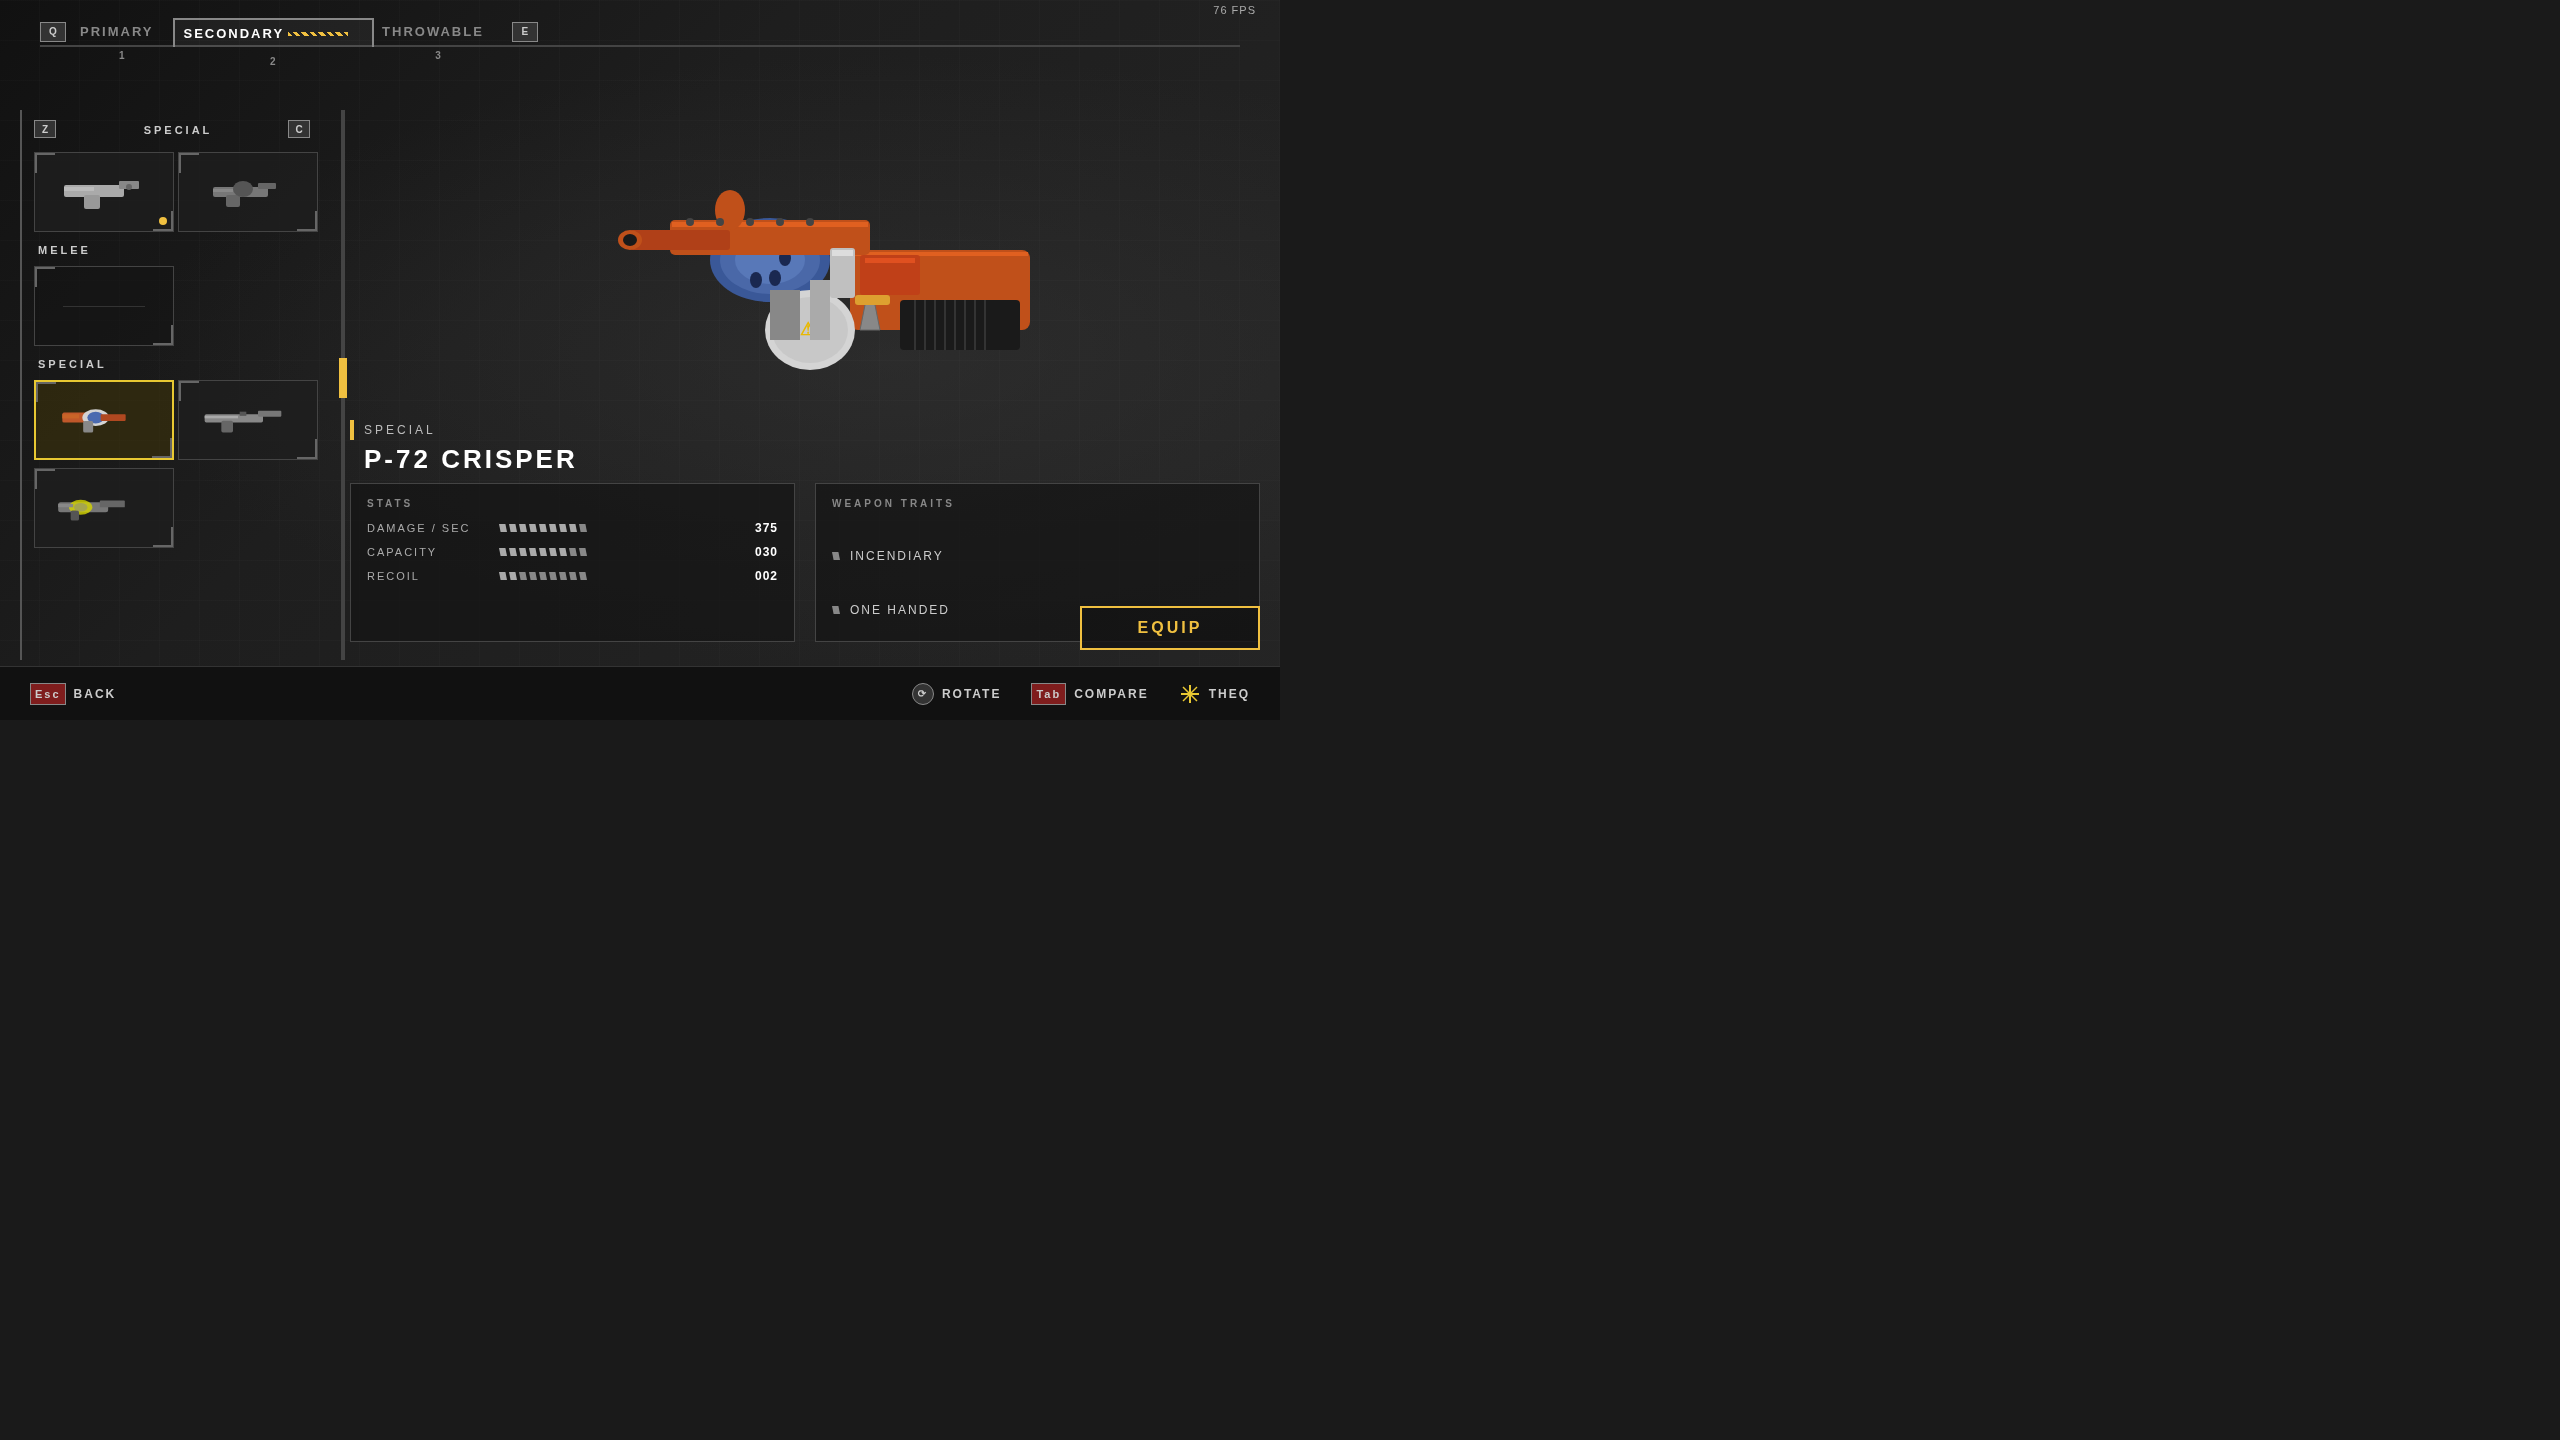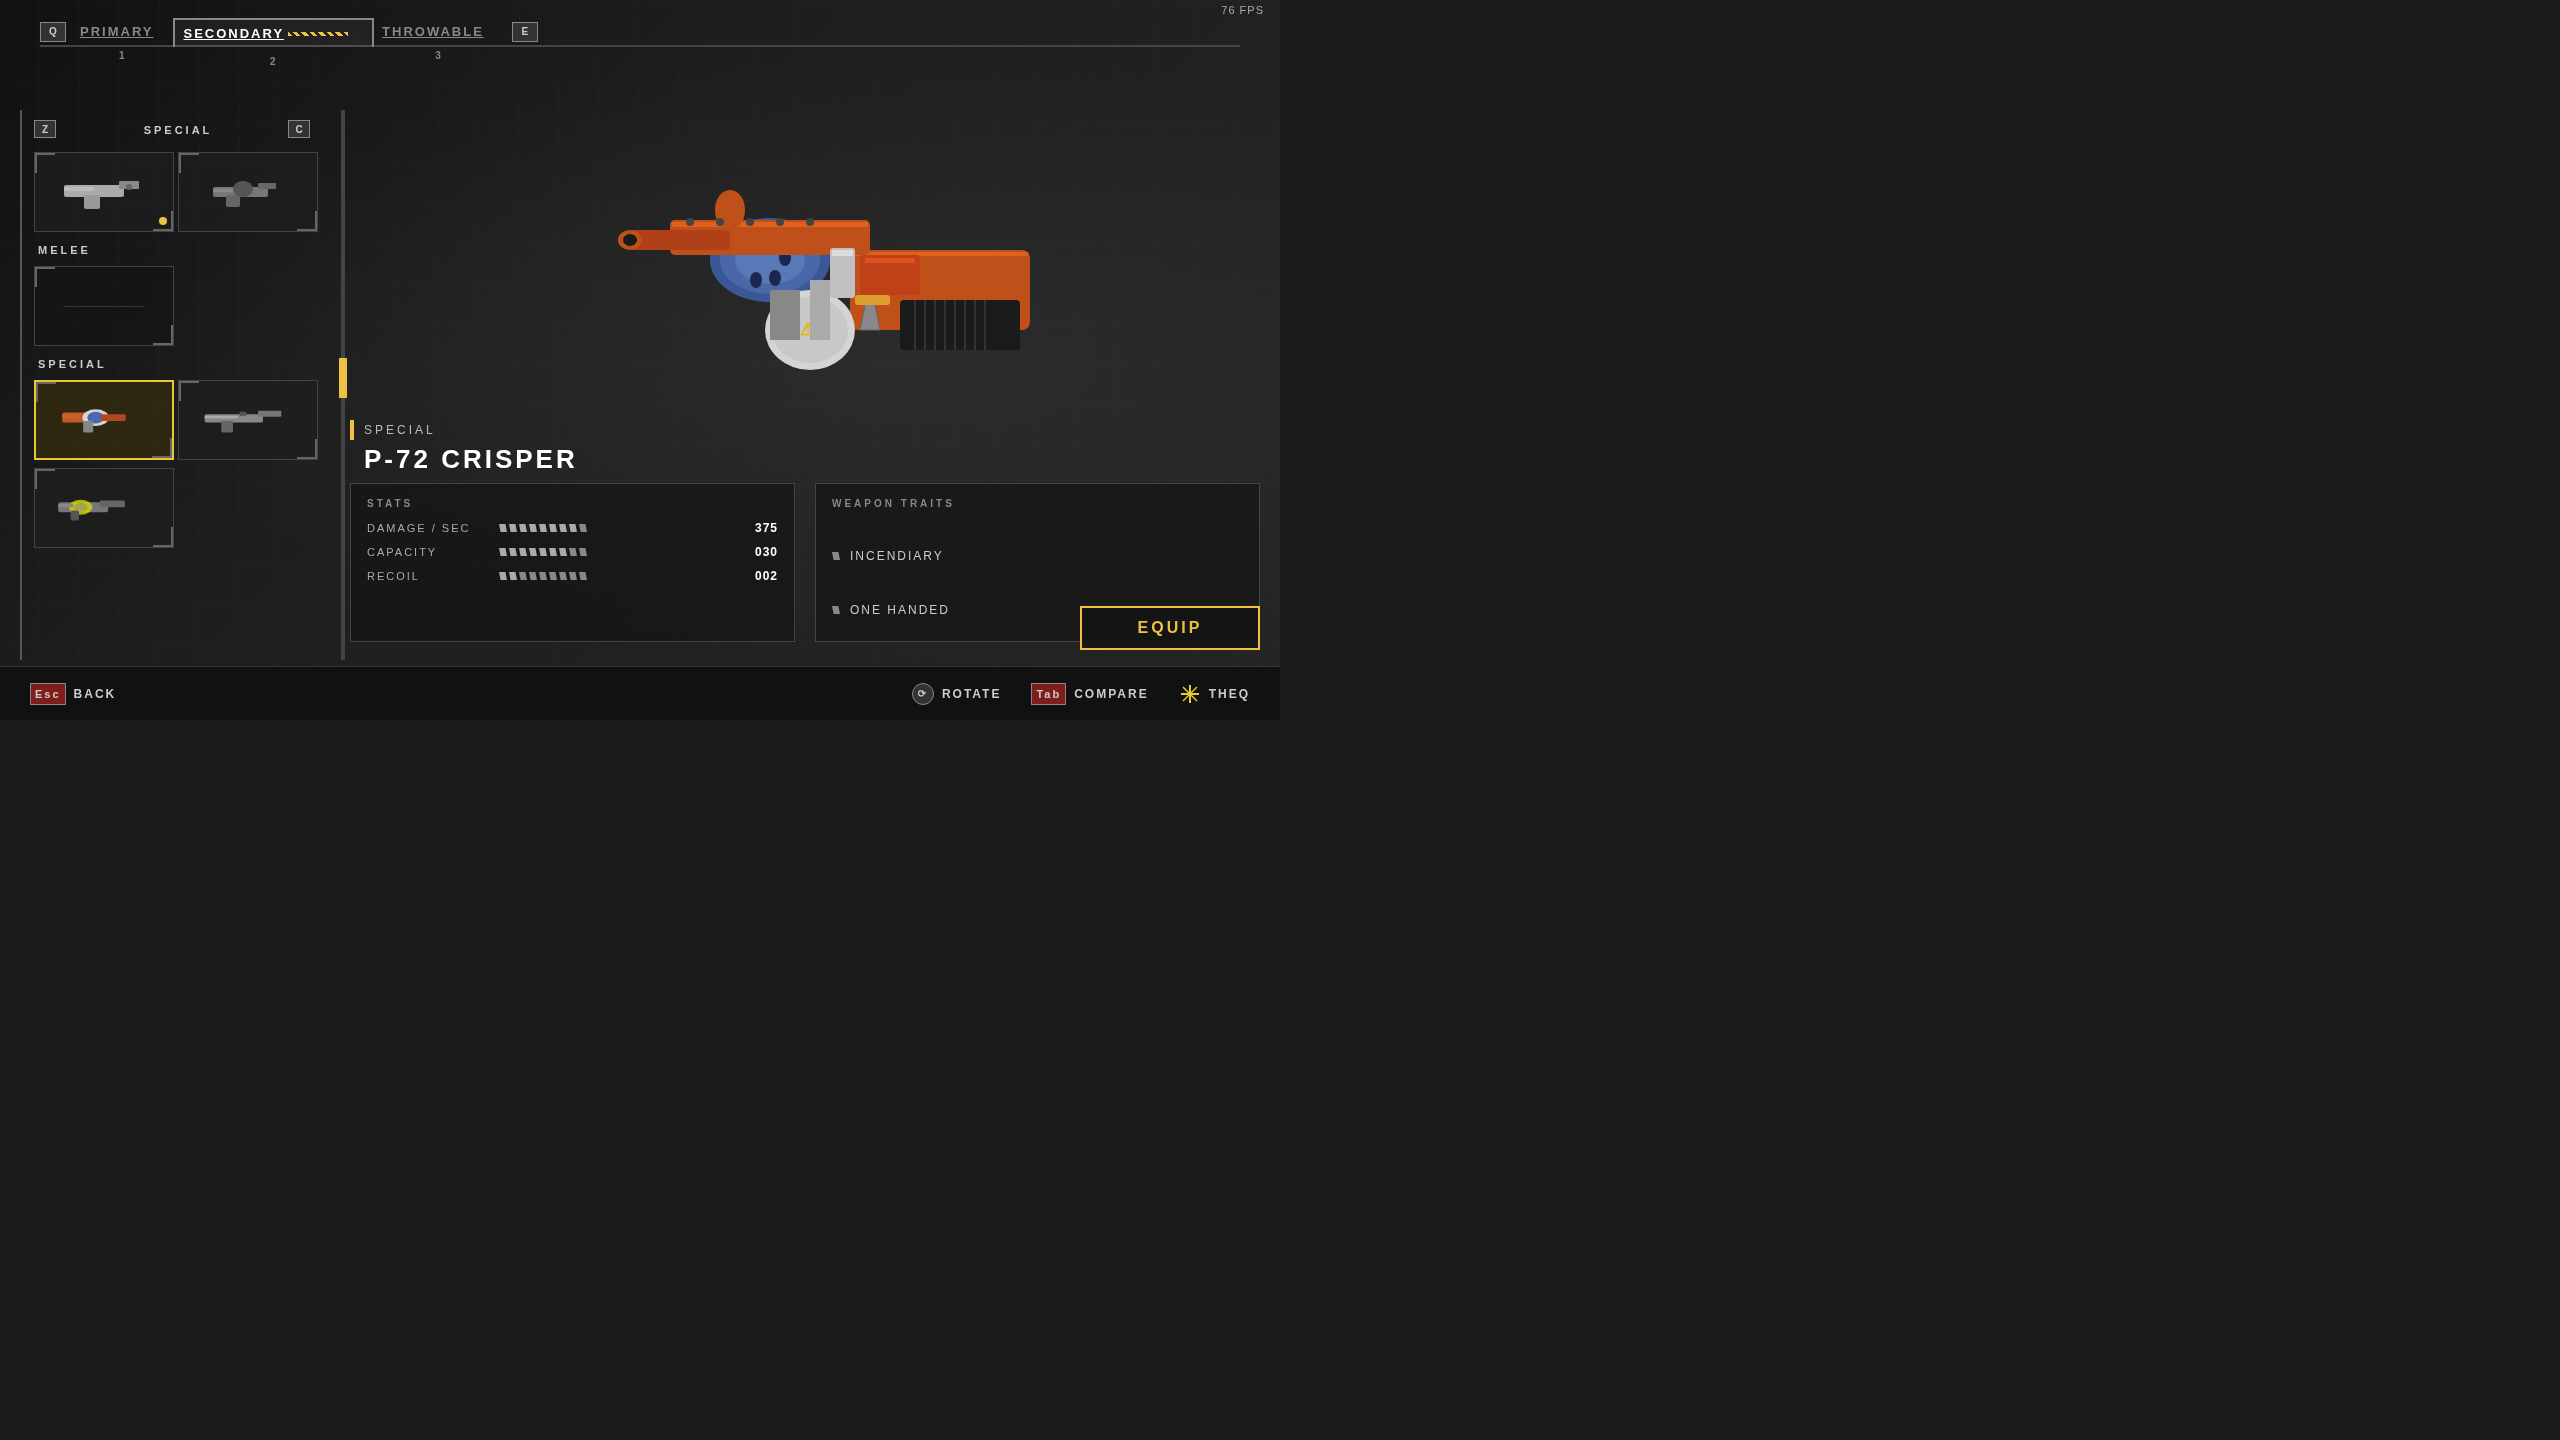--- a/index.html
+++ b/index.html
@@ -29,21 +29,21 @@
       position: absolute;
       inset: 0;
       background-image: 
         repeating-linear-gradient(0deg, transparent, transparent 39px, rgba(255,255,255,0.03) 40px),
         repeating-linear-gradient(90deg, transparent, transparent 39px, rgba(255,255,255,0.03) 40px);
     }
 
     .fps-counter {
       position: absolute;
       top: 4px;
-      right: 16px;
+      right: 24px;
       font-size: 11px;
       color: #aaa;
       letter-spacing: 1px;
     }
 
     
     .header {
       position: absolute;
       top: 18px;
       left: 40px;
@@ -83,21 +83,20 @@
     .tab {
       display: flex;
       align-items: center;
       padding: 6px 20px 6px 8px;
       font-size: 13px;
       font-weight: bold;
       letter-spacing: 2px;
       color: #888;
       cursor: pointer;
       position: relative;
-      text-decoration: underline;
     }
 
     .tab.active {
       color: #fff;
       border: 2px solid #888;
       border-bottom: none;
       background: rgba(255,255,255,0.05);
       margin-bottom: -2px;
     }
 

